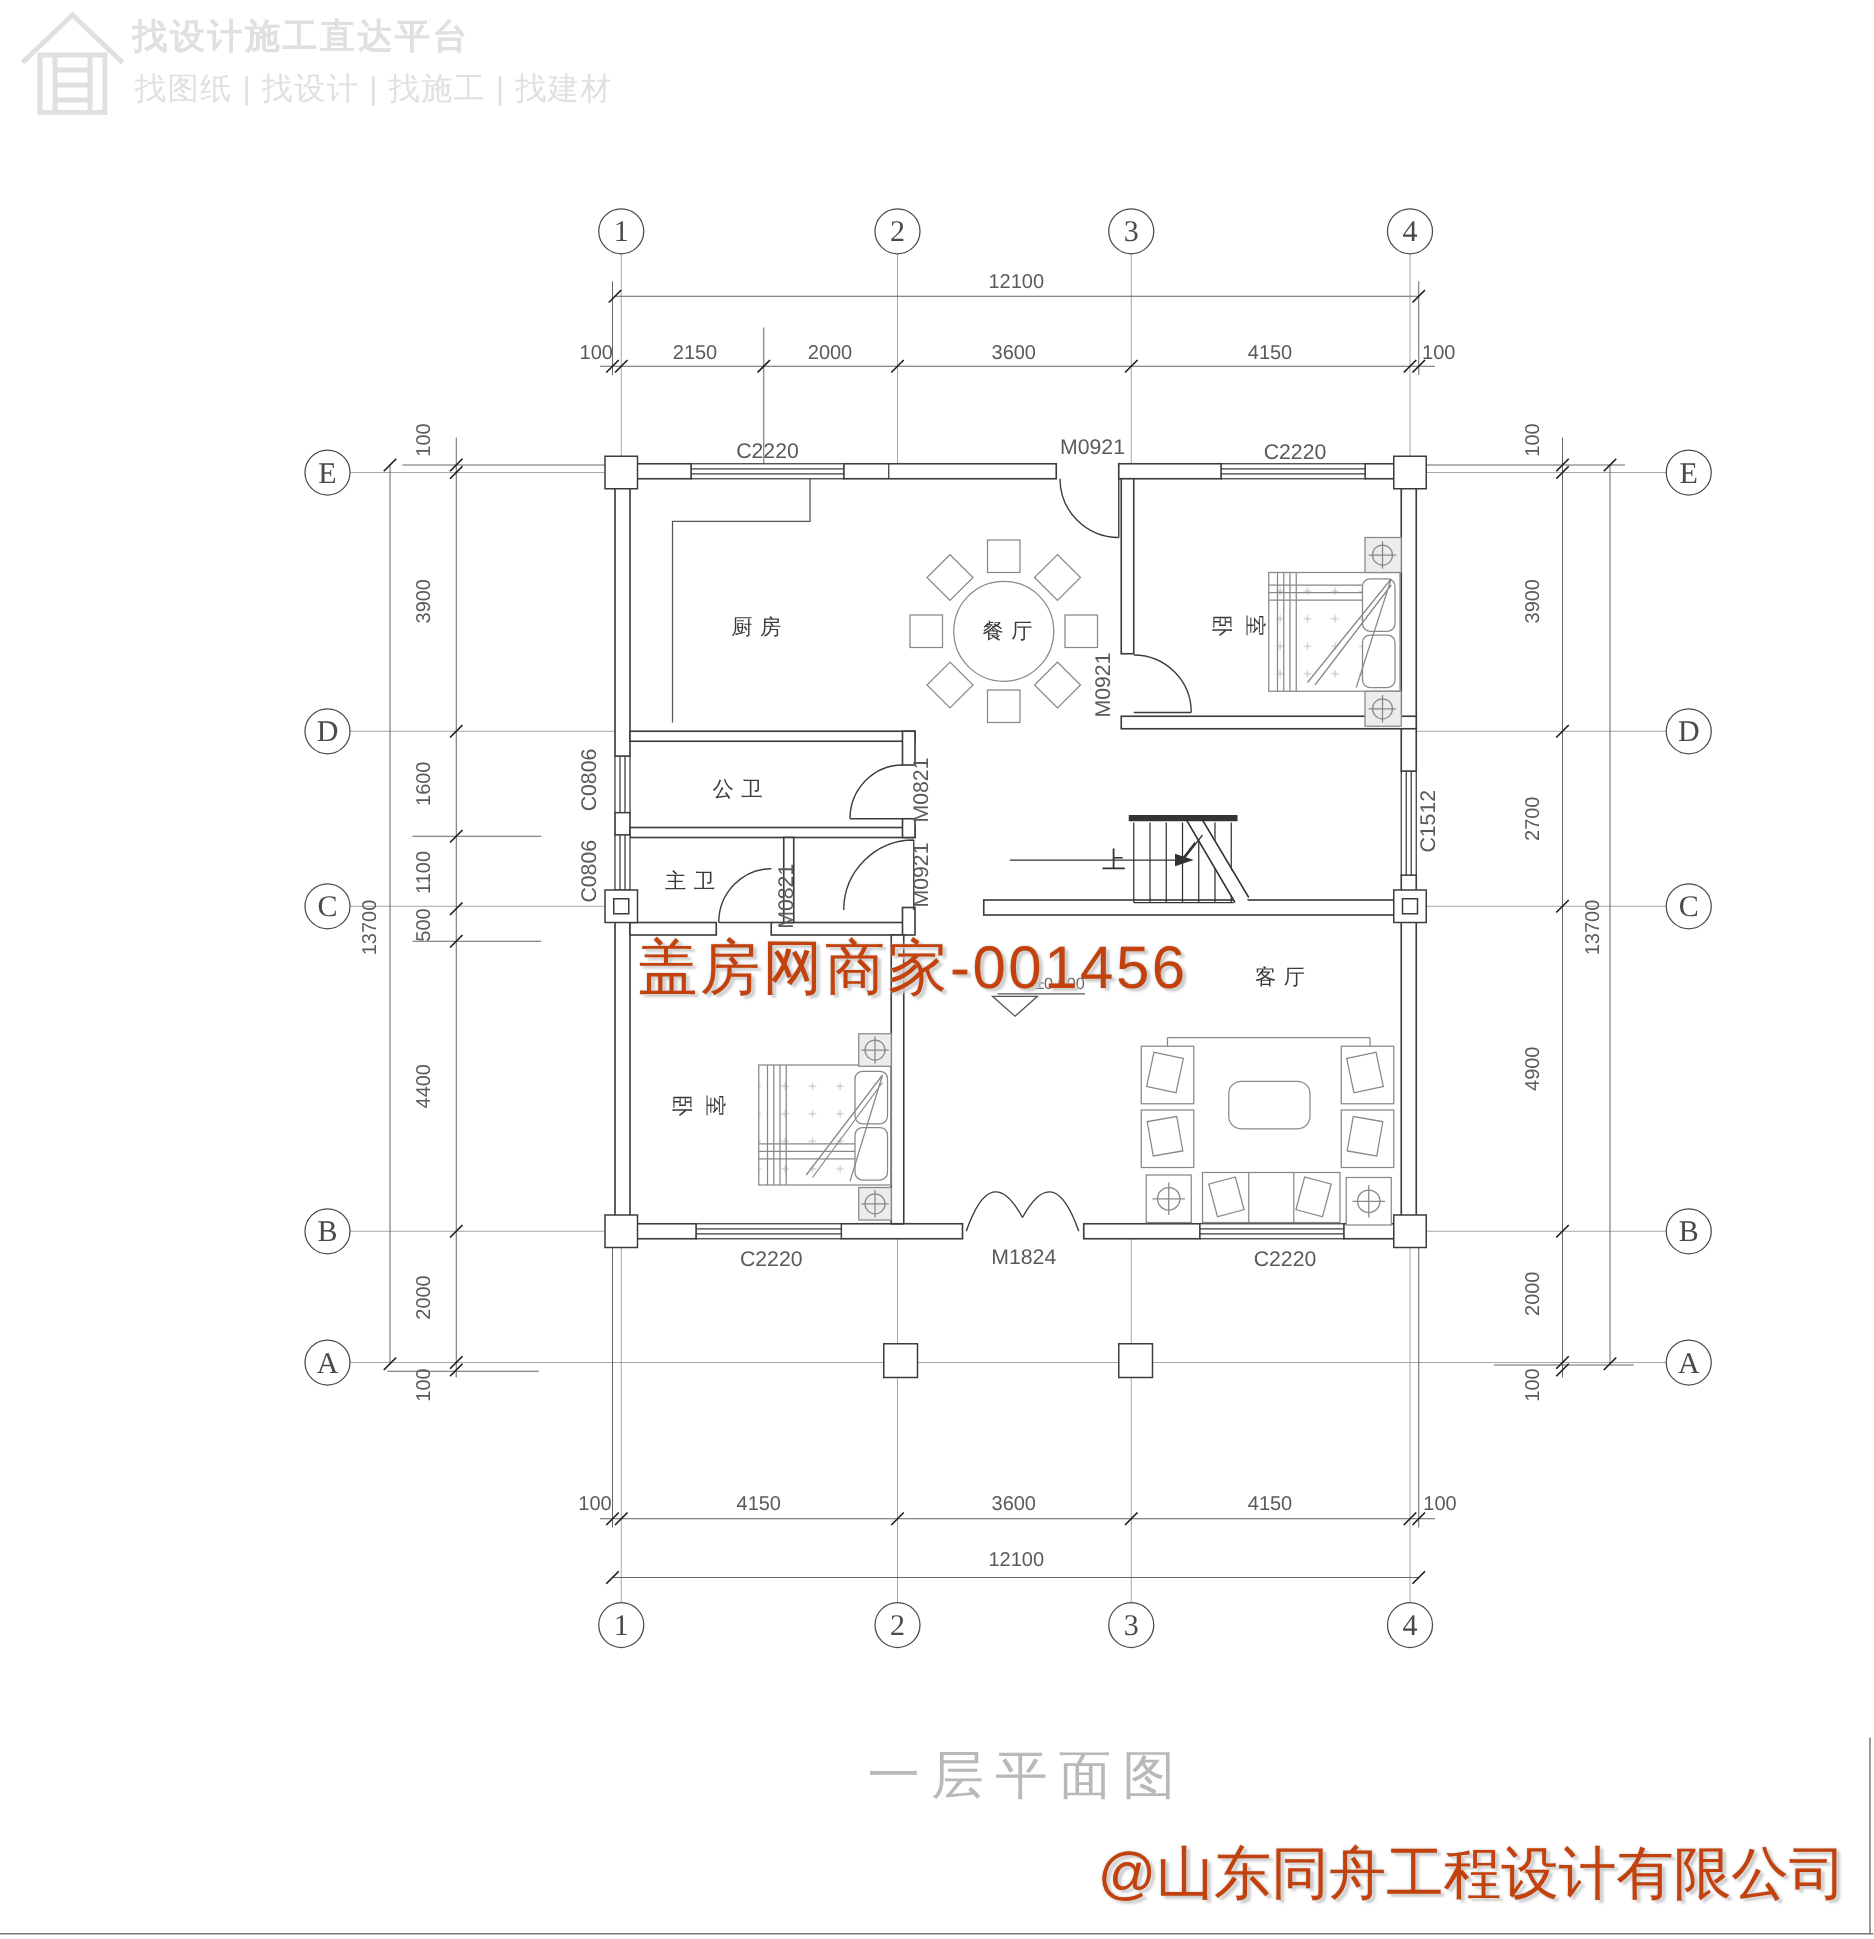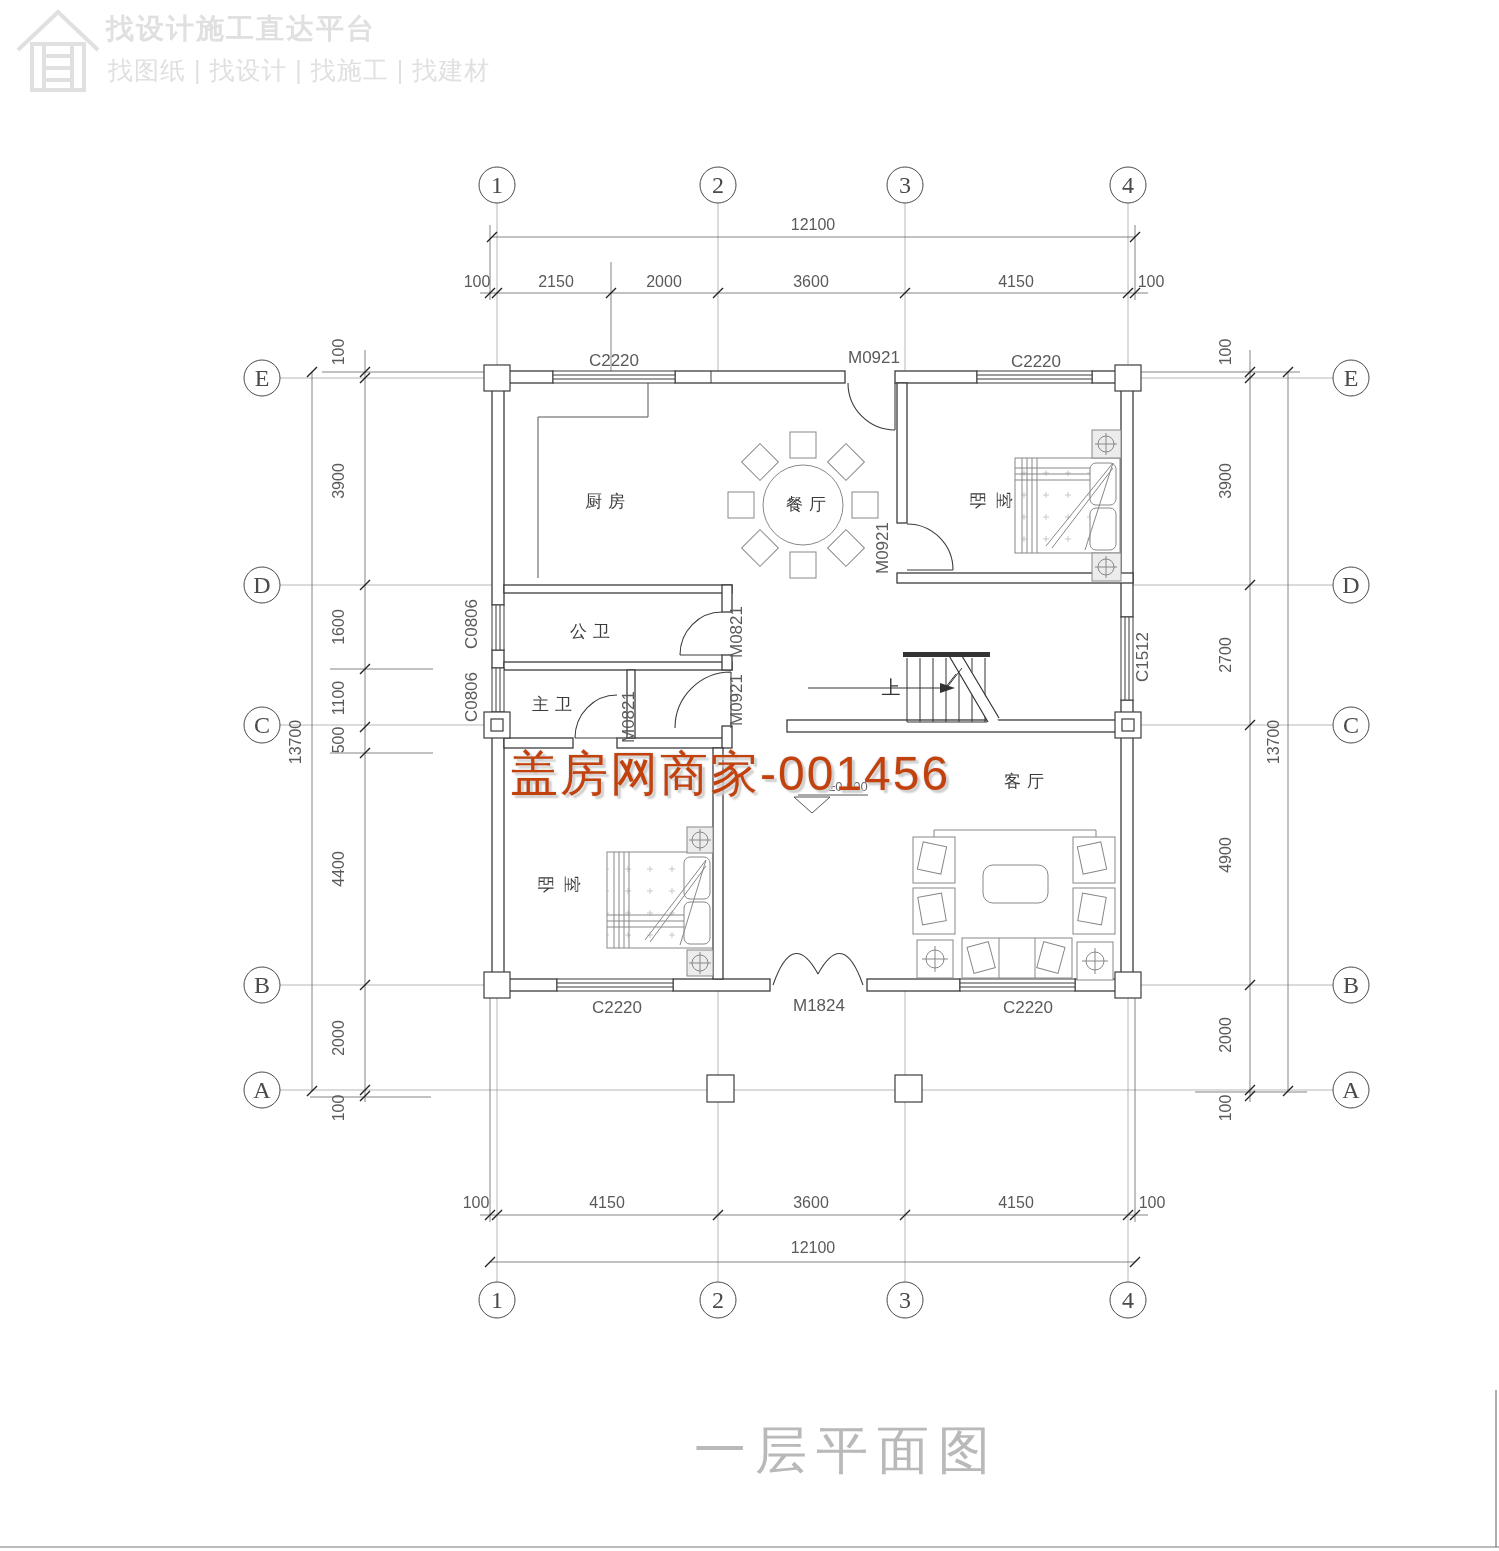--- a/index.html
+++ b/index.html
@@ -15,21 +15,21 @@
   .small{font-size:13px;fill:#666;}
   .up{font-size:19px;fill:#333;}
   
   .wm{position:absolute;color:#c2410c;text-shadow:3px 3px 2px #cdcdcd,0 0 2px #c4c4c4;white-space:nowrap;text-align:center;}
   #wm-center{left:510px;top:742px;font-size:48px;letter-spacing:2px;}
   #wm-tel{right:22px;top:1424px;font-size:40px;letter-spacing:1px;}
   #wm-company{right:22px;top:1468px;font-size:46px;}
   #logo{position:absolute;left:14px;top:6px;color:#e0e0e0;}
   #logo .l1{position:absolute;left:92px;top:4px;font-size:28px;font-weight:bold;letter-spacing:2px;white-space:nowrap;}
   #logo .l2{position:absolute;left:94px;top:48px;font-size:25px;letter-spacing:1px;white-space:nowrap;text-align:center;}
-  #title{position:absolute;left:694px;top:1392px;font-size:52px;color:#b9b9b9;letter-spacing:9px;white-space:nowrap;margin-top:24px;}
+  #title{position:absolute;left:694px;top:1392px;font-size:42px;color:#b9b9b9;letter-spacing:9px;white-space:nowrap;}
 </style>
 </head>
 <body>
 
 <div id="page">
 
 <svg width="1499" height="1551" viewBox="0 0 1499 1551">
   <defs>
     <pattern id="bedplus" width="22" height="22" patternUnits="userSpaceOnUse">
       <path d="M9,11h6M12,8v6" stroke="#b5b5b5" stroke-width="0.7" fill="none"></path>
@@ -320,15 +320,16 @@
   <svg width="88" height="90" viewBox="0 0 88 90">
     <path d="M4,44 L44,6 L84,44" fill="none" stroke="#e0e0e0" stroke-width="4"></path>
     <rect x="18" y="38" width="52" height="46" fill="none" stroke="#e0e0e0" stroke-width="4"></rect>
     <path d="M30,38V84 M30,50H58 M30,62H58 M30,74H58 M58,38V84" fill="none" stroke="#e0e0e0" stroke-width="4"></path>
   </svg>
   <div class="l1">找设计施工直达平台</div>
   <div class="l2">找图纸 | 找设计 | 找施工 | 找建材</div>
 </div>
 
 <div id="wm-center" class="wm">盖房网商家-001456</div>
+<div id="wm-company" class="wm">@山东同舟工程设计有限公司</div>
 <div id="title">一层平面图</div>
 
 </div>
 
 </body></html>

